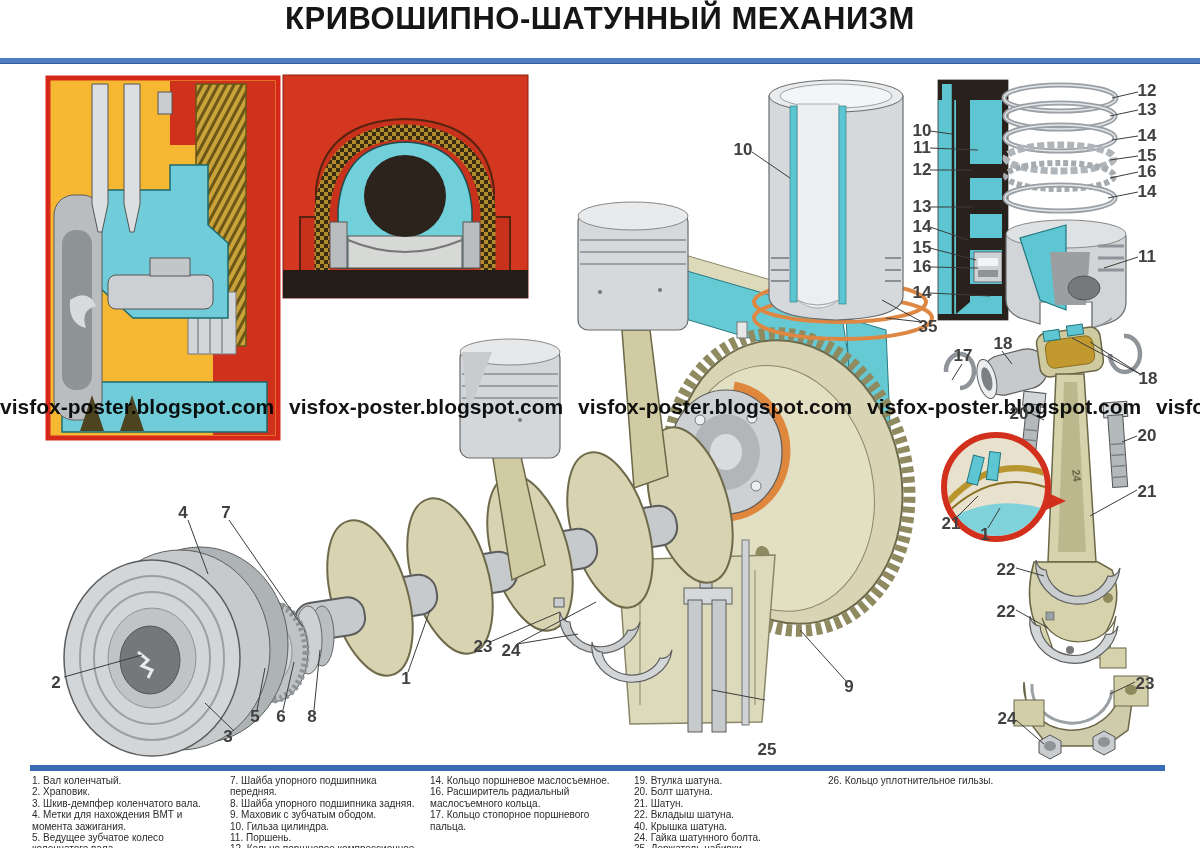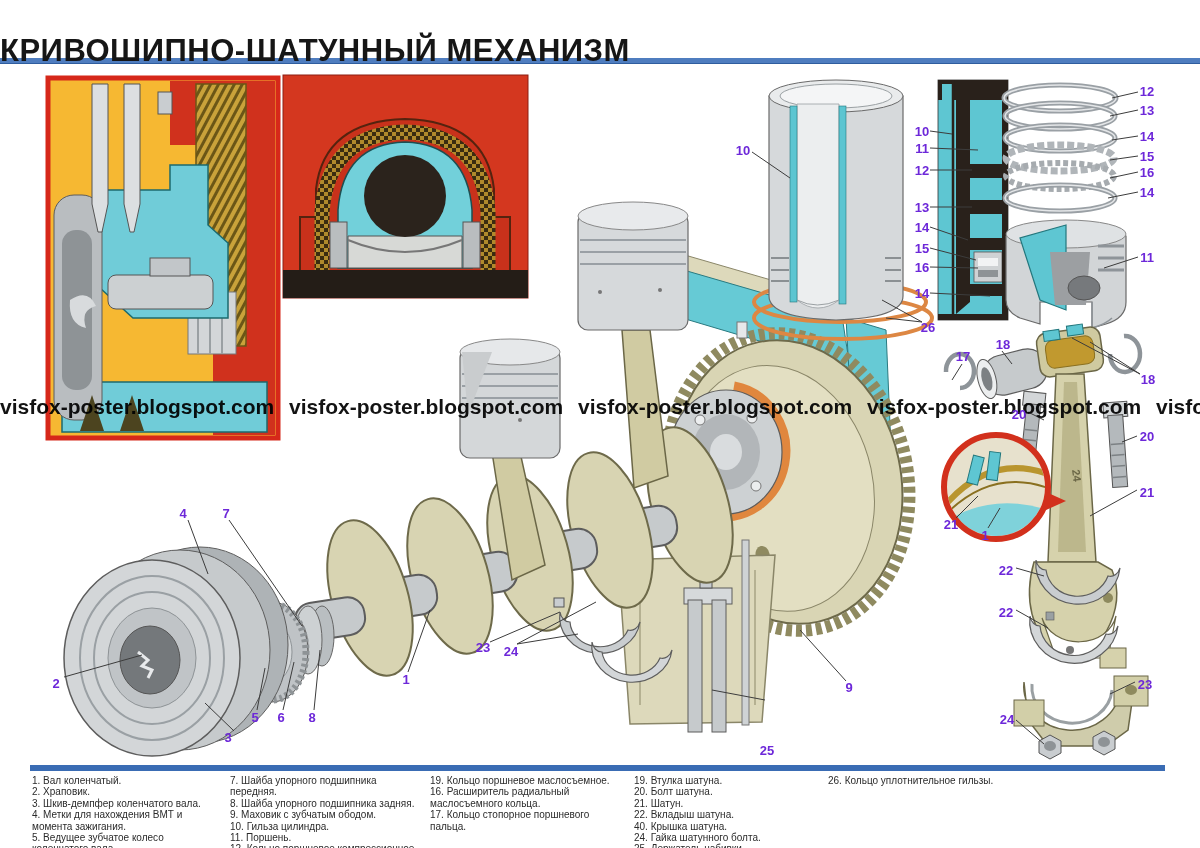--- a/index.html
+++ b/index.html
@@ -1,26 +1,26 @@
 <!DOCTYPE html>
 <html><head>
 <meta charset="utf-8">
 <style>
   html,body{margin:0;padding:0;background:#ffffff;}
   #poster{position:relative;width:1200px;height:848px;overflow:hidden;background:#ffffff;
           font-family:"Liberation Sans",sans-serif;}
   #art{position:absolute;left:0;top:0;z-index:1;}
-  .hdr{position:absolute;left:0;top:0;width:100%;z-index:10;margin-top:32px;}
+  .hdr{position:absolute;left:0;top:0;width:100%;text-align:center;z-index:10;}
   .hdr h1{margin:4px 0 0 0;font-size:31px;font-weight:800;letter-spacing:.5px;color:#161616;line-height:30px;}
   .hdr h2{margin:0;font-size:18px;font-weight:700;color:#161616;line-height:22px;}
   .blue-rule{position:absolute;left:0;top:58px;width:1200px;height:5px;background:#4f7dbf;border-bottom:1px solid #2f5d9e;z-index:9;}
   .wm-layer{position:absolute;left:0;top:0;width:100%;height:100%;z-index:5;pointer-events:none;}
   .wm{position:absolute;top:374px;white-space:nowrap;font-weight:700;font-size:21px;color:#000000;opacity:.92;margin-top:21px;}
   .callout-layer{position:absolute;left:0;top:0;width:100%;height:100%;z-index:6;pointer-events:none;}
-  .callout{position:absolute;transform:translate(-50%,-50%);font-weight:700;font-size:13px;color:#6d28d9;}
+  .callout{position:absolute;transform:translate(-50%,-50%);font-weight:700;font-size:17px;color:#404040;}
   .legend-bar{position:absolute;left:30px;top:765px;width:1135px;height:6px;background:#3a6cb4;z-index:10;}
   .legend{position:absolute;left:32px;top:775px;right:6px;display:flex;gap:12px;z-index:10;}
   .legend-col{font-size:10px;line-height:11.4px;color:#2b2b2b;}
   .legend-col:nth-child(1){width:186px;}
   .legend-col:nth-child(2){width:188px;}
   .legend-col:nth-child(3){width:192px;}
   .legend-col:nth-child(4){width:182px;}
   .legend-col:nth-child(5){flex:1;}
 </style>
 </head>
@@ -355,21 +355,21 @@
       <span class="callout" style="left: 255px; top: 717px;">5</span>
       <span class="callout" style="left: 281px; top: 717px;">6</span>
       <span class="callout" style="left: 226px; top: 513px;">7</span>
       <span class="callout" style="left: 312px; top: 717px;">8</span>
       <span class="callout" style="left: 406px; top: 679px;">1</span>
       <span class="callout" style="left: 483px; top: 647px;">23</span>
       <span class="callout" style="left: 511px; top: 651px;">24</span>
       <span class="callout" style="left: 767px; top: 706px; margin-top: 44px;">25</span>
       <span class="callout" style="left: 849px; top: 687px;">9</span>
       <span class="callout" style="left: 743px; top: 150px;">10</span>
-      <span class="callout" style="left: 928px; top: 327px;">26</span>
+      <span class="callout" style="left: 928px; top: 327px;">35</span>
       <span class="callout" style="left: 922px; top: 131px;">10</span>
       <span class="callout" style="left: 922px; top: 148px;">11</span>
       <span class="callout" style="left: 922px; top: 170px;">12</span>
       <span class="callout" style="left: 922px; top: 207px;">13</span>
       <span class="callout" style="left: 922px; top: 227px;">14</span>
       <span class="callout" style="left: 922px; top: 248px;">15</span>
       <span class="callout" style="left: 922px; top: 267px;">16</span>
       <span class="callout" style="left: 922px; top: 293px;">14</span>
       <span class="callout" style="left: 1147px; top: 91px;">12</span>
       <span class="callout" style="left: 1147px; top: 110px;">13</span>
@@ -403,21 +403,21 @@
       </div>
       <div class="legend-col">
         <div class="legend-item">7. Шайба упорного подшипника передняя.</div>
         <div class="legend-item">8. Шайба упорного подшипника задняя.</div>
         <div class="legend-item">9. Маховик с зубчатым ободом.</div>
         <div class="legend-item">10. Гильза цилиндра.</div>
         <div class="legend-item">11. Поршень.</div>
         <div class="legend-item">12. Кольцо поршневое компрессионное верхнее.</div>
       </div>
       <div class="legend-col">
-        <div class="legend-item">19. Кольцо поршневое маслосъемное.</div>
+        <div class="legend-item">14. Кольцо поршневое маслосъемное.</div>
         <div class="legend-item">16. Расширитель радиальный маслосъемного кольца.</div>
         <div class="legend-item">17. Кольцо стопорное поршневого пальца.</div>
       </div>
       <div class="legend-col">
         <div class="legend-item">19. Втулка шатуна.</div>
         <div class="legend-item">20. Болт шатуна.</div>
         <div class="legend-item">21. Шатун.</div>
         <div class="legend-item">22. Вкладыш шатуна.</div>
         <div class="legend-item">40. Крышка шатуна.</div>
         <div class="legend-item">24. Гайка шатунного болта.</div>

